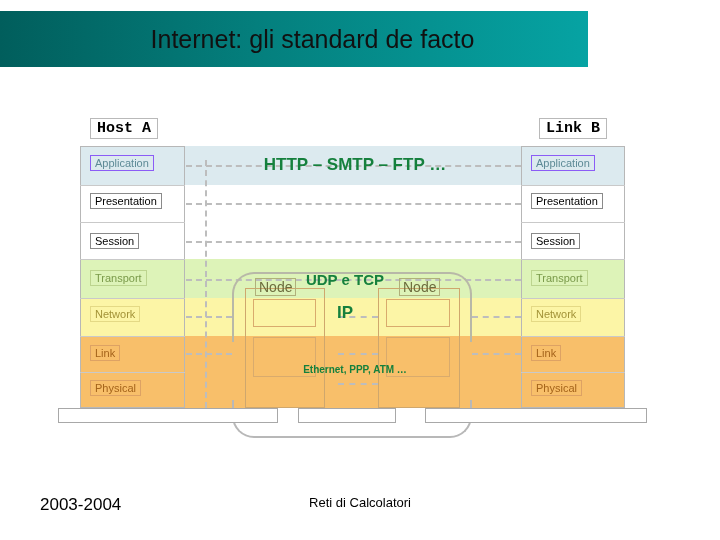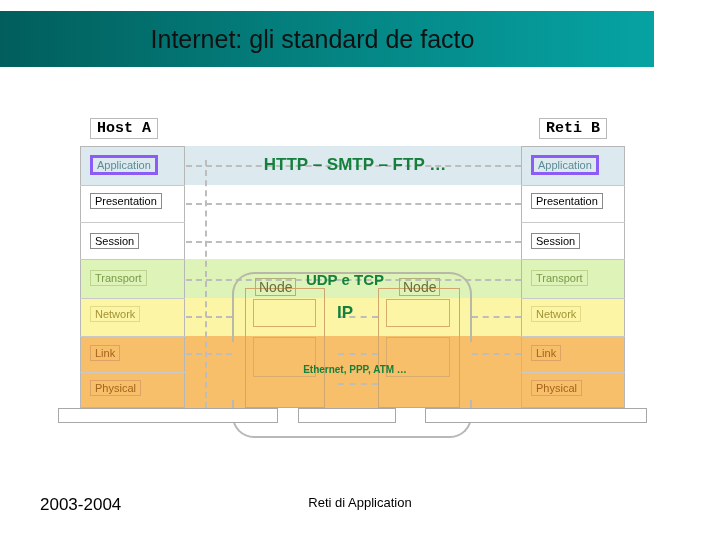--- a/index.html
+++ b/index.html
@@ -13,21 +13,21 @@
     font-family: "Liberation Sans", sans-serif;
     overflow: hidden;
     position: relative;
   }
 
   
   #title-banner {
     position: absolute;
     left: 0;
     top: 11px;
-    width: 654px;
+    width: 588px;
     height: 56px;
     background: linear-gradient(to right, #015e5c 0%, #04807e 45%, #06a3a3 100%);
   }
   #title-text {
     position: absolute;
     left: 0;
     top: 0;
     width: 625px;
     height: 56px;
     line-height: 56px;
@@ -99,21 +99,21 @@
 
   
   .layer-chip {
     position: absolute;
     font-size: 11px;
     white-space: nowrap;
     padding: 1px 4px;
     box-sizing: border-box;
     background: transparent;
   }
-  .chip-blue   { color: #5d8a96; border: 3px solid #8b5cf6; }
+  .chip-blue   { color: #5d8a96; border: 1px solid #8b5cf6; }
   .chip-black  { color: #000000; border: 1px solid #8a8a8a; }
   .chip-green  { color: #7a9a4a; border: 1px solid #bcd48e; }
   .chip-yellow { color: #a39338; border: 1px solid #e4d985; }
   .chip-orange { color: #a4631a; border: 1px solid #dda264; }
 
   
   .node-box {
     position: absolute;
     border: 1px solid #cfa76d;
     box-sizing: border-box;
@@ -224,21 +224,21 @@
 </head>
 <body>
 
 <div id="title-banner">
   <div id="title-text">Internet: gli standard de facto</div>
 </div>
 
 <div id="diagram">
 
   <div id="host-a-label" class="host-label">Host A</div>
-  <div id="host-b-label" class="host-label">Reti B</div>
+  <div id="host-b-label" class="host-label">Link B</div>
 
   <div class="band band-app"></div>
   <div class="band band-pres"></div>
   <div class="band band-sess"></div>
   <div class="band band-transport"></div>
   <div class="band band-network"></div>
   <div class="band band-link"></div>
   <div class="band band-phys"></div>
 
   <div id="host-a-col" class="host-col"></div>
@@ -305,13 +305,13 @@
   <div id="proto-net" class="proto-caption">IP</div>
   <div id="proto-link" class="proto-caption">Ethernet, PPP, ATM …</div>
 
   <div id="plinth-left" class="plinth"></div>
   <div id="plinth-mid" class="plinth"></div>
   <div id="plinth-right" class="plinth"></div>
 
 </div>
 
 <div id="footer-date">2003-2004</div>
-<div id="footer-center">Reti di Application</div>
+<div id="footer-center">Reti di Calcolatori</div>
 
 </body></html>

